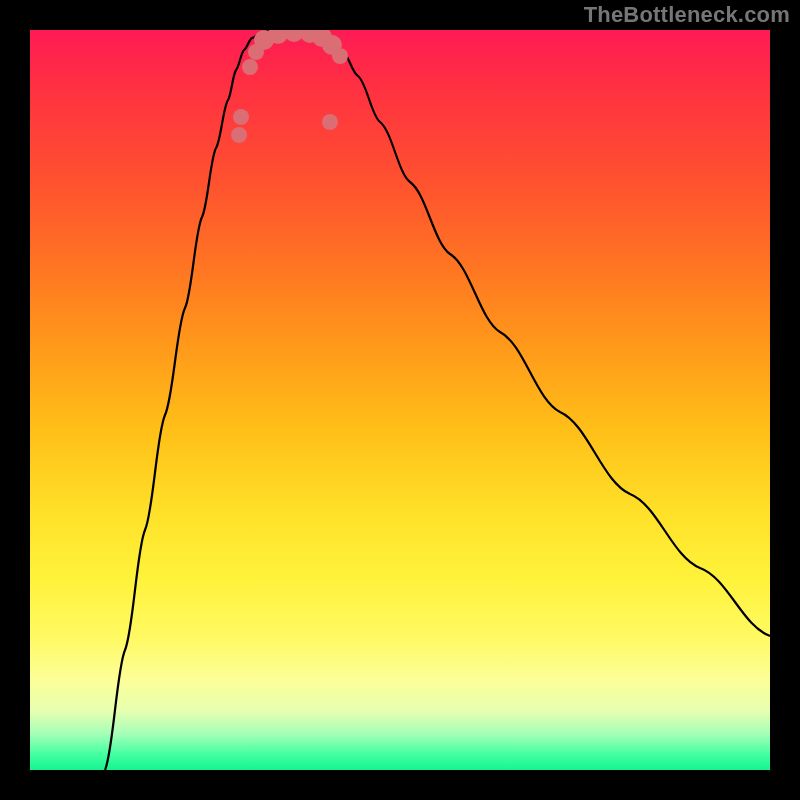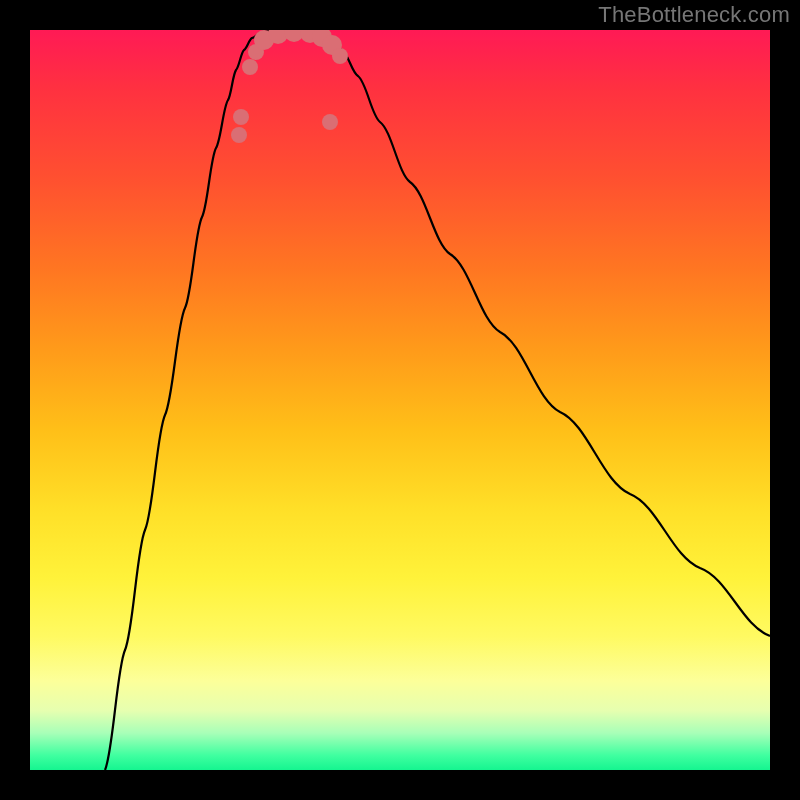--- a/index.html
+++ b/index.html
@@ -55,21 +55,21 @@
     width: 740px;
     height: 740px;
   }
 
   .watermark {
     position: absolute;
     top: 2px;
     right: 10px;
     color: #767676;
     font-size: 22px;
-    font-weight: 400;
+    font-weight: 700;
     letter-spacing: 0.2px;
   }
 </style>
 </head>
 <body>
 
 <div class="frame">
 
   <div class="watermark">TheBottleneck.com</div>
 

